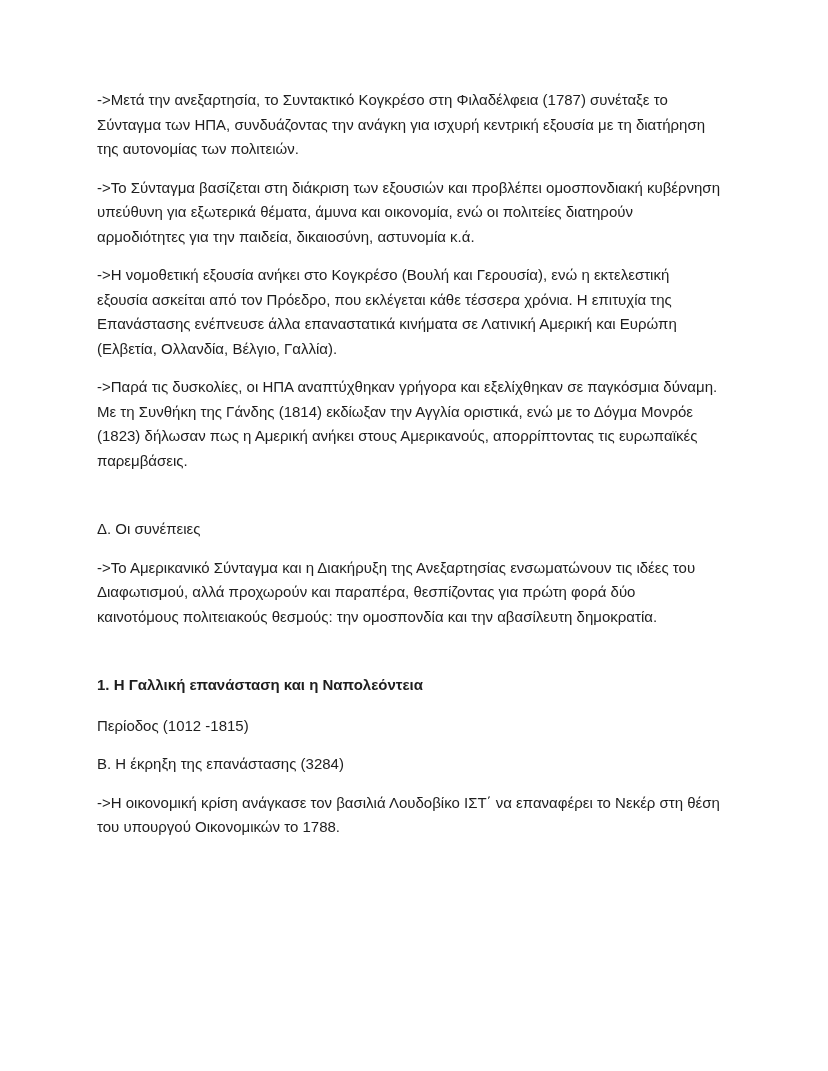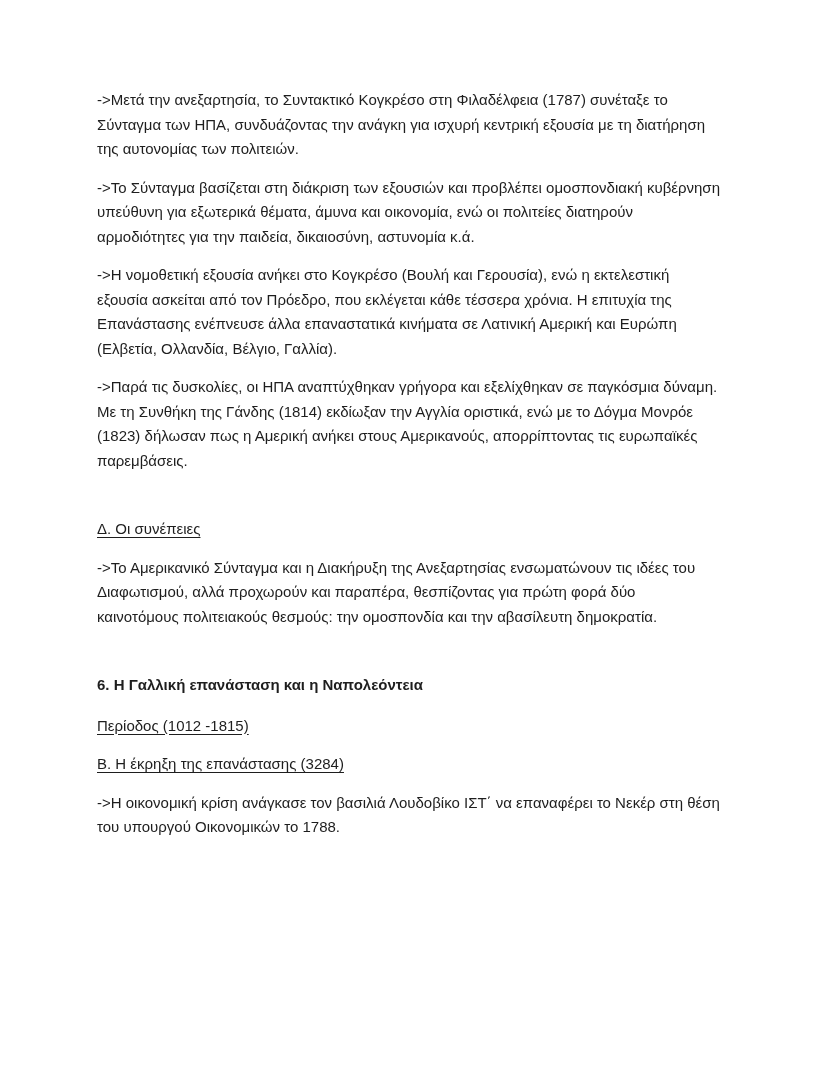--- a/index.html
+++ b/index.html
@@ -22,21 +22,20 @@
     width: 636px;
     color: #1e1e1e;
     font-size: 15px;
     line-height: 24.5px;
   }
   .para {
     margin: 0 12px 14px 0;
   }
   .heading-underline {
     margin: 14px 0 14px 0;
-    text-decoration: underline;
     text-underline-offset: 3px;
   }
   .heading-bold {
     margin: 0 0 16px 0;
     font-weight: 700;
   }
   .gap-large {
     margin-top: 44px;
   }
 </style>
@@ -52,21 +51,21 @@
 
     <p class="para">-&gt;Η νομοθετική εξουσία ανήκει στο Κογκρέσο (Βουλή και Γερουσία), ενώ η εκτελεστική εξουσία ασκείται από τον Πρόεδρο, που εκλέγεται κάθε τέσσερα χρόνια. Η επιτυχία της Επανάστασης ενέπνευσε άλλα επαναστατικά κινήματα σε Λατινική Αμερική και Ευρώπη (Ελβετία, Ολλανδία, Βέλγιο, Γαλλία).</p>
 
     <p class="para">-&gt;Παρά τις δυσκολίες, οι ΗΠΑ αναπτύχθηκαν γρήγορα και εξελίχθηκαν σε παγκόσμια δύναμη. Με τη Συνθήκη της Γάνδης (1814) εκδίωξαν την Αγγλία οριστικά, ενώ με το Δόγμα Μονρόε (1823) δήλωσαν πως η Αμερική ανήκει στους Αμερικανούς, απορρίπτοντας τις ευρωπαϊκές παρεμβάσεις.</p>
 
     <p class="heading-underline gap-large">Δ. Οι συνέπειες</p>
 
 
     <p class="para">-&gt;Το Αμερικανικό Σύνταγμα και η Διακήρυξη της Ανεξαρτησίας ενσωματώνουν τις ιδέες του Διαφωτισμού, αλλά προχωρούν και παραπέρα, θεσπίζοντας για πρώτη φορά δύο καινοτόμους πολιτειακούς θεσμούς: την ομοσπονδία και την αβασίλευτη δημοκρατία.</p>
 
-    <p class="heading-bold gap-large">6. Η Γαλλική επανάσταση και η Ναπολεόντεια</p>
+    <p class="heading-bold gap-large">1. Η Γαλλική επανάσταση και η Ναπολεόντεια</p>
 
     <p class="heading-underline">Περίοδος (1012 -1815)</p>
 
     <p class="heading-underline">Β. Η έκρηξη της επανάστασης (3284)</p>
 
 
     <p class="para">-&gt;Η οικονομική κρίση ανάγκασε τον βασιλιά Λουδοβίκο ΙΣΤ΄  να επαναφέρει το Νεκέρ στη θέση του υπουργού Οικονομικών το 1788.</p>
 
   </div>
 </div>

